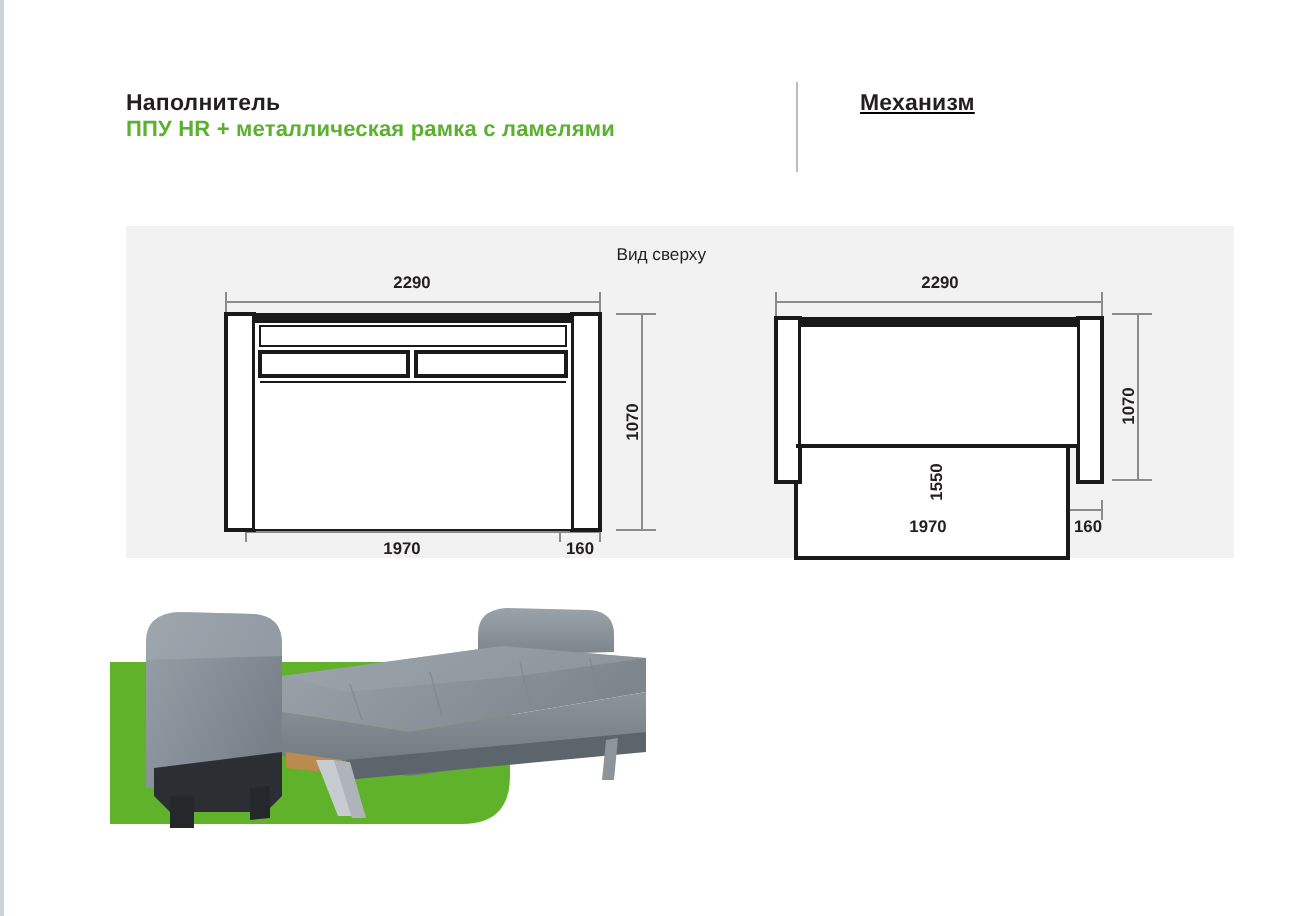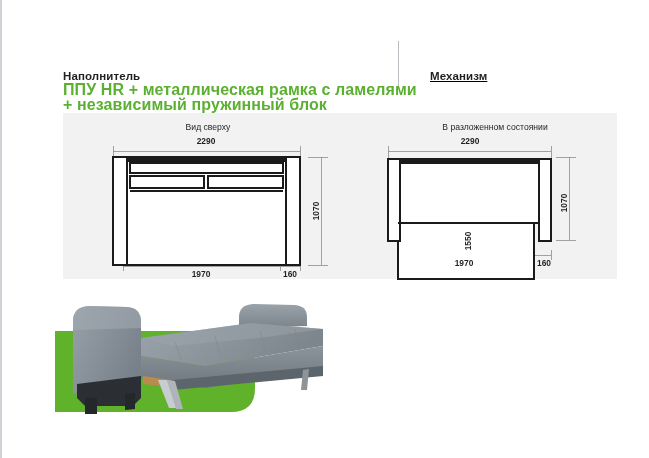--- a/index.html
+++ b/index.html
@@ -7,42 +7,42 @@
     width:649px;height:458px;
     background:#ffffff;
     font-family:"Liberation Sans","DejaVu Sans",sans-serif;
     overflow:hidden;
     position:relative;
   }
   .page{position:absolute;left:0;top:0;width:649px;height:458px;background:#fff;overflow:hidden;}
   .edge-left{position:absolute;left:0;top:0;width:2px;height:458px;background:#cfd3d7;}
 
   
-  .hdr-spec{position:absolute;margin-top:24px;}
+  .hdr-spec{position:absolute;}
   .spec-title{
     font-size:11.5px;font-weight:bold;color:#231f20;letter-spacing:.1px;
     white-space:nowrap;
   }
   .spec-value{
-    font-size:16px;font-weight:bold;color:#5bb030;letter-spacing:.1px;
+    font-size:11px;font-weight:bold;color:#5bb030;letter-spacing:.1px;
     line-height:15px;
   }
   #spec-fill{left:63px;top:46px;width:330px;}
   #spec-mech{left:430px;top:46px;width:190px;text-decoration:underline;}
   .spec-value .ln{display:block;white-space:nowrap;}
   .hdr-divider{
     position:absolute;left:398px;top:41px;width:1px;height:45px;
     background:#b9bcc0;
   }
 
   
   .panel{position:absolute;left:63px;top:113px;width:554px;height:166px;background:#f2f2f2;}
   .panel-title{
     position:absolute;font-size:8.6px;color:#231f20;font-weight:normal;
-    white-space:nowrap;text-align:center;
+    white-space:nowrap;text-align:right;
   }
   #title-top{left:63px;top:122px;width:290px;}
   #title-open{left:360px;top:122px;width:270px;}
 
   .diagram{position:absolute;}
   #diagram-top{left:63px;top:113px;width:290px;height:166px;}
   #diagram-open{left:360px;top:113px;width:257px;height:166px;}
   .diagram svg{display:block;}
 
   
@@ -56,34 +56,32 @@
 <body>
 
 <div class="page" data-name="spec-sheet-page">
 
   <div class="edge-left" data-name="page-left-edge"></div>
 
   <div class="hdr-spec" id="spec-fill" data-name="spec-block-filling">
     <div class="spec-title" data-name="spec-label-filling">Наполнитель</div>
     <div class="spec-value" data-name="spec-value-filling">
       <span class="ln" data-name="spec-value-filling-line1">ППУ HR + металлическая рамка с ламелями</span>
-      <span class="ln" data-name="spec-value-filling-line2">+ независимый пружинный блок</span>
     </div>
   </div>
 
   <div class="hdr-divider" data-name="header-divider"></div>
 
   <div class="hdr-spec" id="spec-mech" data-name="spec-block-mechanism">
     <div class="spec-title" data-name="spec-label-mechanism">Механизм</div>
   </div>
 
   <div class="panel" data-name="diagram-panel-background"></div>
 
   <div class="panel-title" id="title-top" data-name="diagram-title-top-view">Вид сверху</div>
-  <div class="panel-title" id="title-open" data-name="diagram-title-unfolded-view">В разложенном состоянии</div>
 
   <div class="diagram" id="diagram-top" data-name="diagram-top-view">
     <svg width="290" height="166" viewBox="0 0 290 166" xmlns="http://www.w3.org/2000/svg">
       <g stroke="#8c8c8c" stroke-width="0.8" fill="none" shape-rendering="crispEdges">
 
         <line x1="50" y1="38" x2="237" y2="38"></line>
         <line x1="50" y1="33" x2="50" y2="45"></line>
         <line x1="237" y1="33" x2="237" y2="45"></line>
 
         <line x1="245" y1="44" x2="265" y2="44"></line>

